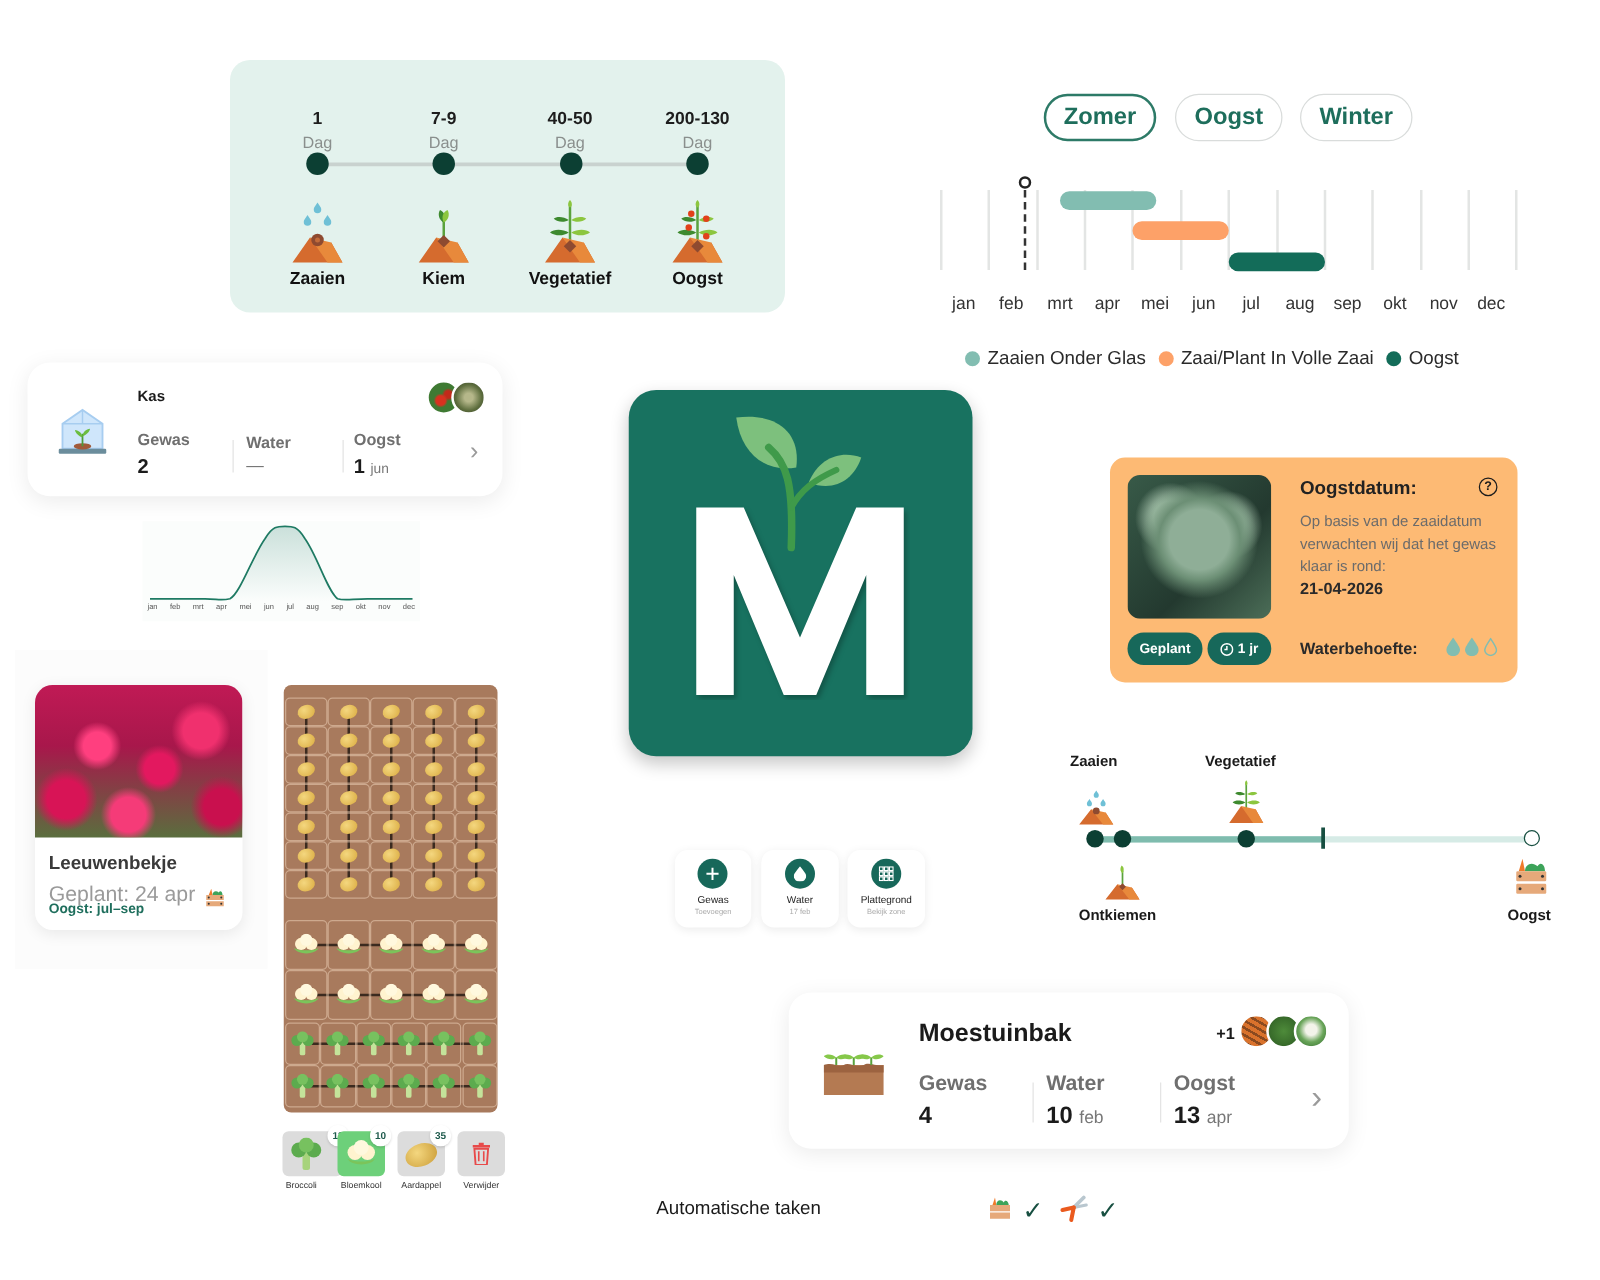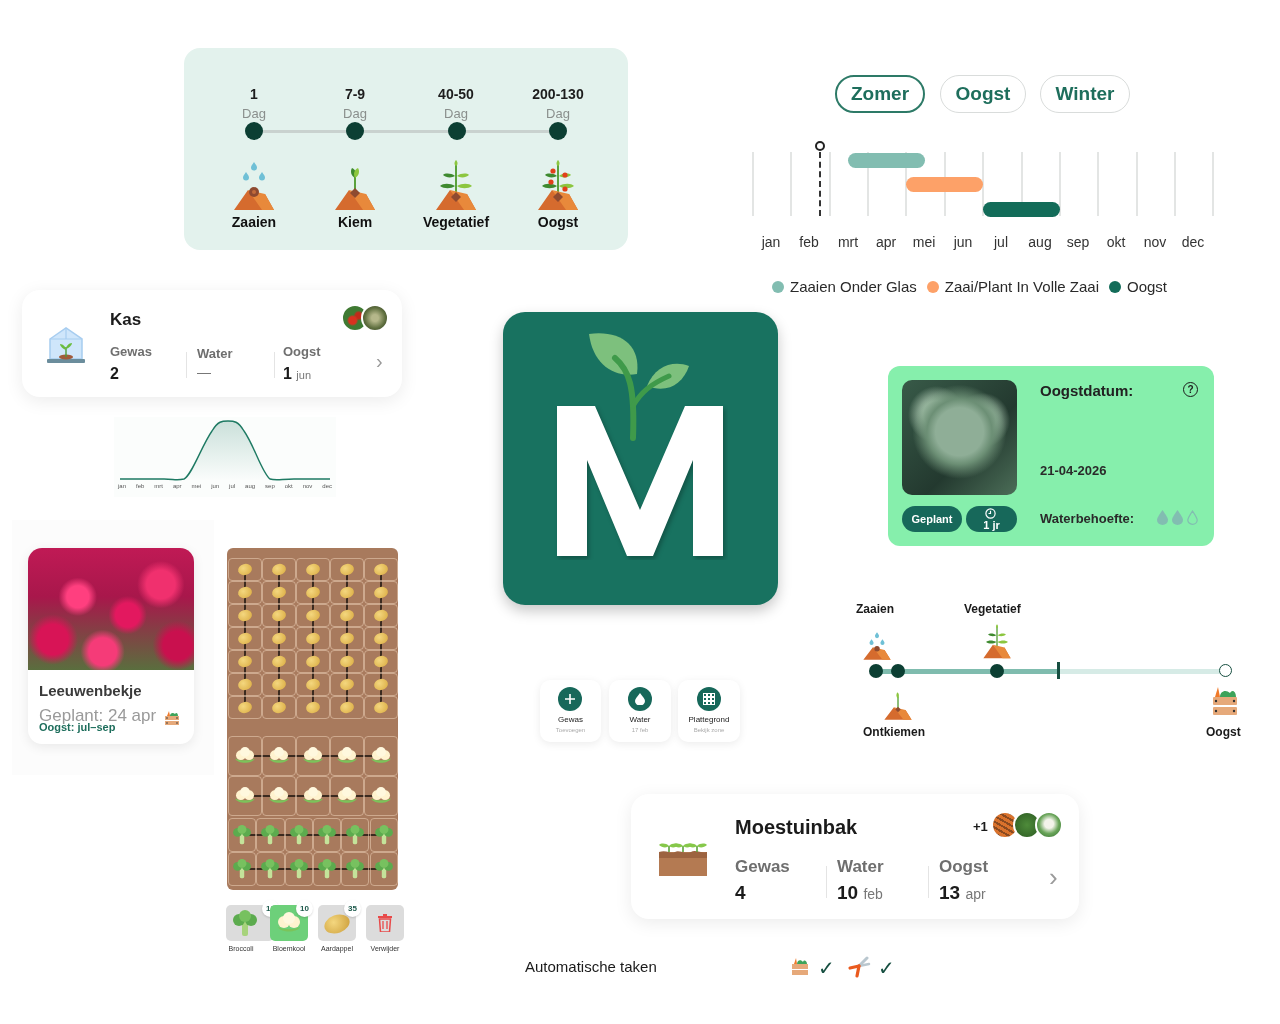--- a/index.html
+++ b/index.html
@@ -78,21 +78,21 @@
   .logo { left: 503px; top: 312px; width: 275px; height: 293px; background: #187260; border-radius: 22px; box-shadow: 0 6px 14px rgba(0,0,0,0.22); overflow: hidden; }
   .logo-m { position: absolute; left: 50px; top: 88px; width: 175px; height: 160px; }
 
   
   .qa { position: absolute; top: 680px; height: 62px; background: #fff; border-radius: 10px; box-shadow: 0 2px 8px rgba(0,0,0,0.08); text-align: center; }
   .qa .circ { position: absolute; top: 7px; width: 24px; height: 24px; border-radius: 50%; background: #17685a; display: flex; align-items: center; justify-content: center; color: #fff; }
   .qa .t { position: absolute; top: 35px; left: 0; width: 100%; font-size: 8px; color: #222; }
   .qa .s { position: absolute; top: 47px; left: 0; width: 100%; font-size: 6px; color: #aaa; }
 
   
-  .harvest-card { left: 888px; top: 366px; width: 326px; height: 180px; background: #86efac; border-radius: 12px; }
+  .harvest-card { left: 888px; top: 366px; width: 326px; height: 180px; background: #fdba74; border-radius: 12px; }
   .broc-img { position: absolute; left: 14px; top: 14px; width: 115px; height: 115px; border-radius: 10px; overflow: hidden;
     background:
       radial-gradient(circle at 50% 45%, #8fae97 0 28%, #6c8f75 38%, transparent 55%),
       radial-gradient(circle at 30% 30%, #a5c2ab 0 12%, transparent 25%),
       radial-gradient(circle at 70% 35%, #9ab7a1 0 12%, transparent 25%),
       linear-gradient(135deg, #385a48, #23392f 60%, #4c6e58); }
   .hc-title { position: absolute; left: 152px; top: 16px; font-size: 15px; font-weight: bold; color: #222; }
   .hc-help { position: absolute; left: 295px; top: 16px; width: 15px; height: 15px; border: 1.6px solid #1c1c1c; border-radius: 50%; font-size: 10px; font-weight: bold; display: flex; align-items: center; justify-content: center; }
   .hc-desc { position: absolute; left: 152px; top: 42px; width: 165px; font-size: 12px; line-height: 18px; color: #6b6b6b; }
   .hc-date { position: absolute; left: 152px; top: 97px; font-size: 13px; font-weight: bold; color: #2a2a2a; }
@@ -250,21 +250,21 @@
 <div class="abs zone-card" style="left:22px; top:290px; width:380px; height:107px;">
   <svg class="abs" style="left:24px; top:35px; width:40px; height:40px;" viewBox="0 0 40 40">
     <path d="M4 14 L20 3 L36 14 L36 34 L4 34Z" fill="#cfe6fb" stroke="#a7cdf0" stroke-width="1.5"></path>
     <path d="M4 14 L36 14 M20 3 L20 14" stroke="#a7cdf0" stroke-width="1.2"></path>
     <rect x="1" y="34" width="38" height="4" rx="1" fill="#6b8d9c"></rect>
     <ellipse cx="20" cy="32" rx="7" ry="2.5" fill="#a15a3a"></ellipse>
     <rect x="19.3" y="22" width="1.4" height="10" fill="#4d9a3a"></rect>
     <path d="M20 25 c-3-1-6-4-6-6 3 0 6 3 6 6z" fill="#6bbd3f"></path>
     <path d="M20 24 c3-1 6-4 6-6 -3 0-6 3-6 6z" fill="#6bbd3f"></path>
   </svg>
-  <div class="zone-title" style="left:88px; top:20px; font-size:17px;">Kas</div>
+  <div class="zone-title" style="left:88px; top:20px; font-size:12px;">Kas</div>
   <div class="avatar" style="left:319px; top:14px; width:28px; height:28px; background:radial-gradient(circle at 40% 60%, #d9311f 0 18%, transparent 28%), radial-gradient(circle at 65% 40%, #c02a1a 0 14%, transparent 24%), #3f7a33;"></div>
   <div class="avatar" style="left:339px; top:14px; width:28px; height:28px; background:radial-gradient(circle at 50% 50%, #b5b78a 0 20%, #5f6f3f 60%, #2f3d22);"></div>
 
   <div class="zone-lbl" style="left:88px; top:54px; font-size:13px;">Gewas</div>
   <div class="zone-val" style="left:88px; top:75px; font-size:16px;"><span>2</span></div>
   <div class="zone-div" style="left:164px; top:62px; height:26px;"></div>
   <div class="zone-lbl" style="left:175px; top:56px; font-size:13px;">Water</div>
   <div class="zone-val" style="left:175px; top:74px; font-size:14px; font-weight:normal; color:#777;">—</div>
   <div class="zone-div" style="left:252px; top:62px; height:26px;"></div>
   <div class="zone-lbl" style="left:261px; top:54px; font-size:13px;">Oogst</div>
@@ -637,23 +637,24 @@
       </svg>
     </div>
   <div class="t">Plattegrond</div>
   <div class="s">Bekijk zone</div>
 </div>
 
 <div class="abs harvest-card">
   <div class="broc-img"></div>
   <div class="hc-title">Oogstdatum:</div>
   <div class="hc-help">?</div>
+  <div class="hc-desc">Op basis van de zaaidatum verwachten wij dat het gewas klaar is rond:</div>
   <div class="hc-date">21-04-2026</div>
   <div class="pill" style="left:14px; width:60px;">Geplant</div>
-  <div class="pill" style="left:78px; width:51px;flex-direction:column;">
+  <div class="pill" style="left:78px; width:51px;">
     <svg width="11" height="11" viewBox="0 0 11 11" style="margin-right:3px">
         <circle cx="5.5" cy="5.5" r="4.6" fill="none" stroke="#fff" stroke-width="1.2"></circle>
         <path d="M5.5 2.8 V5.5 H3.5" fill="none" stroke="#fff" stroke-width="1.2"></path>
       </svg>
     <span>1 jr</span>
   </div>
   <div class="hc-water">Waterbehoefte:</div>
   <svg class="drop" style="left:269px;" viewBox="0 0 11 15">
       <path d="M5.5 0 C2 5 0 8 0 10 a5.5 5 0 0 0 11 0 C11 8 9 5 5.5 0Z" fill="#82bdb1"></path>
     </svg>

